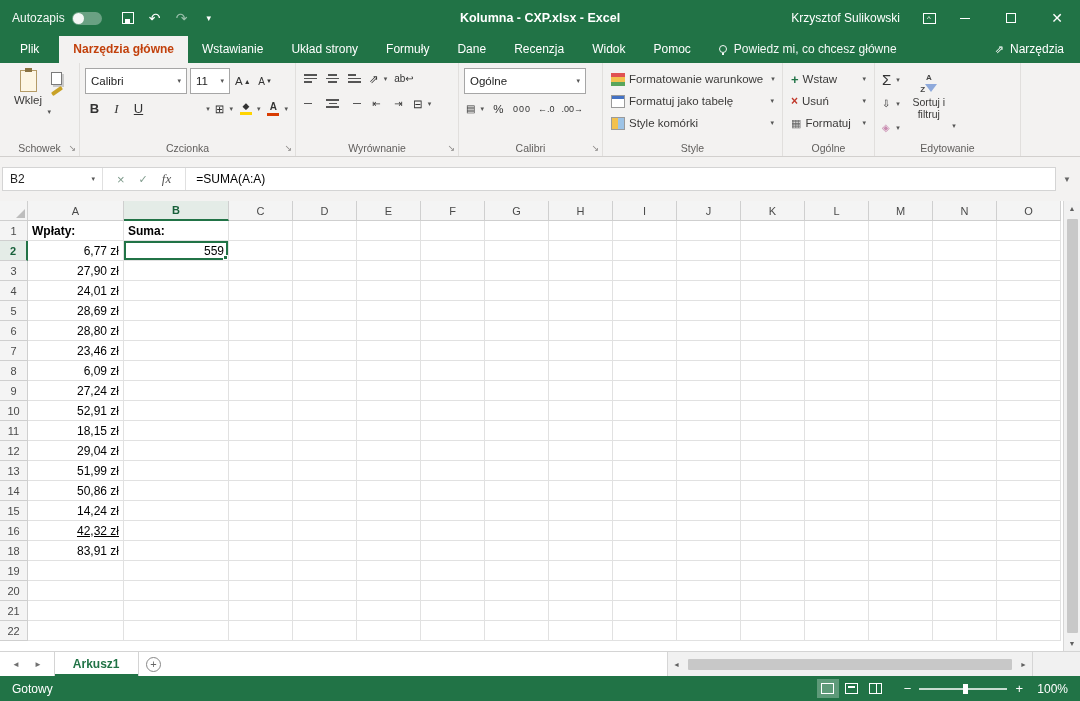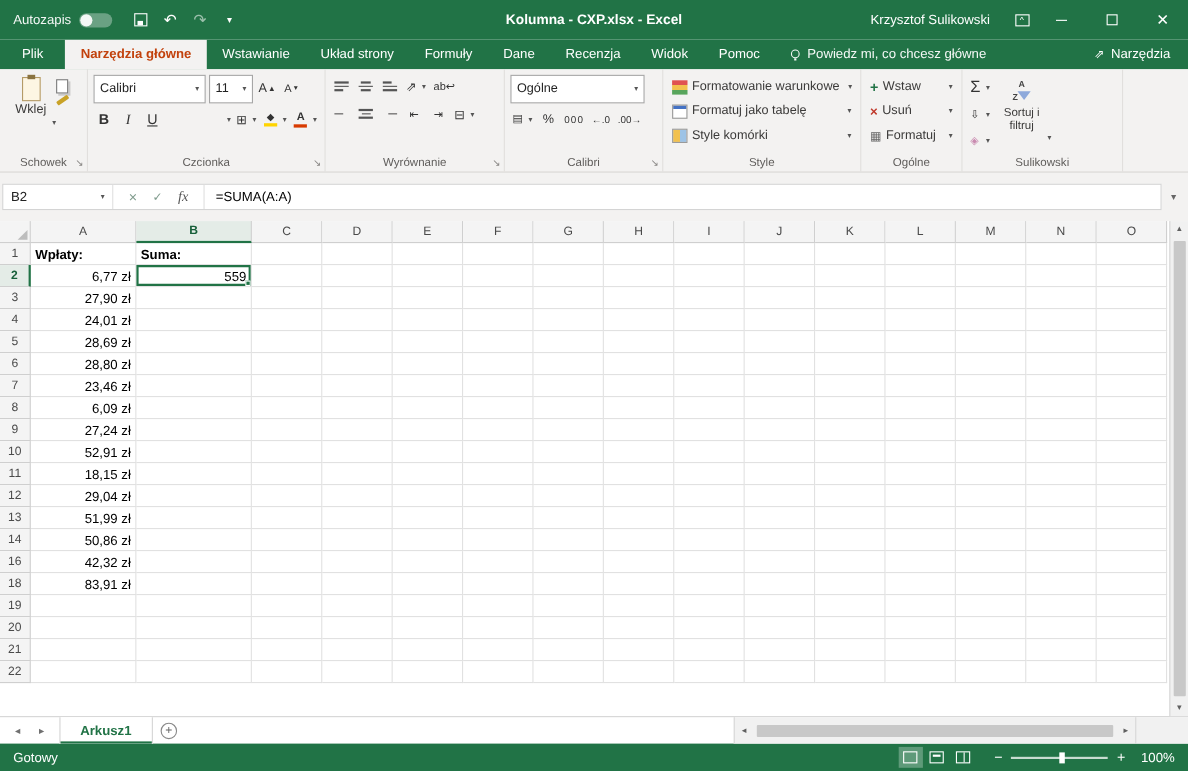--- a/index.html
+++ b/index.html
@@ -384,21 +384,21 @@
           <span class="arr">▾</span>
         </span>
       <span class="sbtn" style="font-size:10px;">⇩<span class="arr">▾</span></span>
       <span class="sbtn" style="font-size:10px;color:#c98bb0;">◈<span class="arr">▾</span></span>
     </div>
     <div class="bigbtn">
       <span><span class="az">A<br>Z</span><span class="funnel"></span></span>
       <span>Sortuj i filtruj</span>
       <span class="arr">▾</span>
     </div>
-    <div class="glabel">Sulikowski</div>
+    <div class="glabel">Edytowanie</div>
   </div>
 
   <div style="flex:1;"></div>
 </div>
 
 <div class="formula-row">
   <div class="fbar">
     <div class="namebox">
       <span>B2</span>
       <span class="arr">▾</span>
@@ -679,22 +679,40 @@
         <div class="cell" style="width: 64px;"></div>
         <div class="cell" style="width: 64px;"></div>
         <div class="cell" style="width: 64px;"></div>
         <div class="cell" style="width: 64px;"></div>
         <div class="cell" style="width: 64px;"></div>
         <div class="cell" style="width: 64px;"></div>
         <div class="cell" style="width: 64px;"></div>
         <div class="cell" style="width: 64px;"></div>
       </div>
       <div class="grid-row">
+        <div class="hcell" style="width: 28px;">15</div>
+        <div class="cell" style="width: 96px; justify-content: flex-end;">14,24 zł</div>
+        <div class="cell" style="width: 105px;"></div>
+        <div class="cell" style="width: 64px;"></div>
+        <div class="cell" style="width: 64px;"></div>
+        <div class="cell" style="width: 64px;"></div>
+        <div class="cell" style="width: 64px;"></div>
+        <div class="cell" style="width: 64px;"></div>
+        <div class="cell" style="width: 64px;"></div>
+        <div class="cell" style="width: 64px;"></div>
+        <div class="cell" style="width: 64px;"></div>
+        <div class="cell" style="width: 64px;"></div>
+        <div class="cell" style="width: 64px;"></div>
+        <div class="cell" style="width: 64px;"></div>
+        <div class="cell" style="width: 64px;"></div>
+        <div class="cell" style="width: 64px;"></div>
+      </div>
+      <div class="grid-row">
         <div class="hcell" style="width: 28px;">16</div>
-        <div class="cell" style="width: 96px; justify-content: flex-end;">42,32 zł</div>
+        <div class="cell" style="width: 96px; justify-content: flex-end; text-decoration: underline;">42,32 zł</div>
         <div class="cell" style="width: 105px;"></div>
         <div class="cell" style="width: 64px;"></div>
         <div class="cell" style="width: 64px;"></div>
         <div class="cell" style="width: 64px;"></div>
         <div class="cell" style="width: 64px;"></div>
         <div class="cell" style="width: 64px;"></div>
         <div class="cell" style="width: 64px;"></div>
         <div class="cell" style="width: 64px;"></div>
         <div class="cell" style="width: 64px;"></div>
         <div class="cell" style="width: 64px;"></div>

